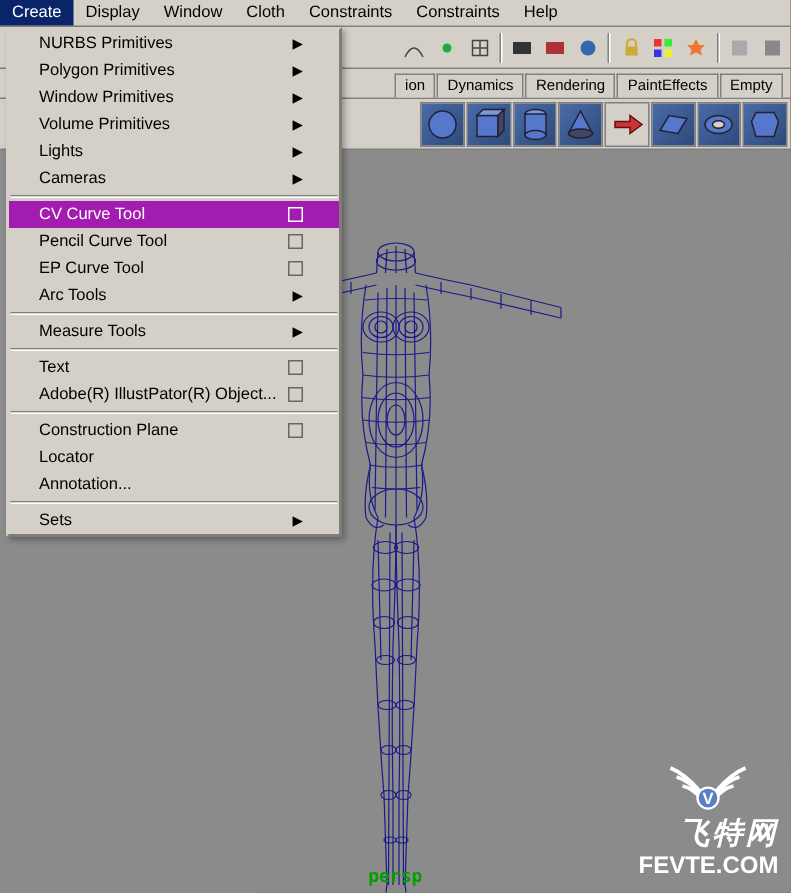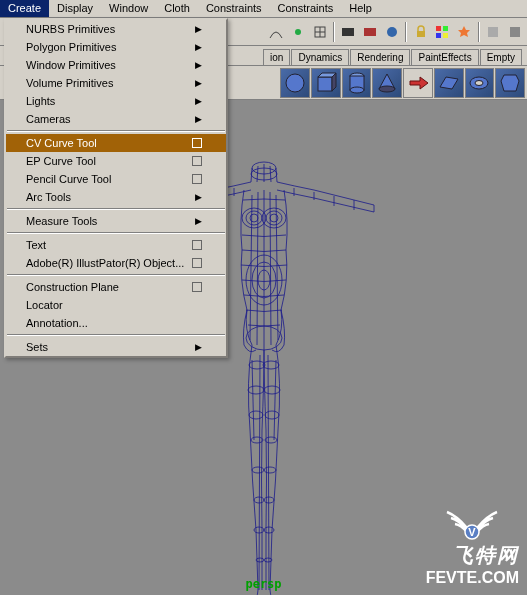--- a/index.html
+++ b/index.html
@@ -17,21 +17,21 @@
     .tab { padding: 2px 6px; border: 1px solid #808080; border-bottom: none; background: #d4d0c8; margin-right: 1px; cursor: pointer; font-size: 10px; }
     
     .shelf { background: #d4d0c8; height: 34px; display: flex; align-items: center; padding: 2px; border-bottom: 1px solid #808080; gap: 1px; }
     .shelf-btn { width: 30px; height: 30px; border: 1px solid #808080; display: flex; align-items: center; justify-content: center; cursor: pointer; background: linear-gradient(135deg, #4a6ba8, #2d4a7a); }
     
     .viewport { position: relative; flex: 1; background: #8b8b8b; height: 495px; }
     .viewport-label { position: absolute; bottom: 4px; left: 50%; transform: translateX(-50%); color: #00a000; font-weight: bold; font-size: 12px; font-family: monospace; text-align: center; }
     
     .dropdown { position: absolute; top: 18px; left: 4px; width: 224px; background: #d4d0c8; border: 2px outset #d4d0c8; box-shadow: 2px 2px 4px rgba(0,0,0,0.3); z-index: 100; }
     .dropdown-item { padding: 3px 24px 3px 20px; cursor: pointer; display: flex; justify-content: space-between; align-items: center; height: 18px; }
-    .dropdown-item.selected { background: #a16207; color: white; }
+    .dropdown-item.selected { background: #a21caf; color: white; }
     .dropdown-sep { height: 1px; border-top: 1px solid #808080; border-bottom: 1px solid #fff; margin: 2px 1px; }
     .submenu-arrow { font-size: 9px; }
     .option-box { width: 10px; height: 10px; border: 1px solid #666; }
     .dropdown-item.selected .option-box { border-color: #fff; }
     
     .watermark { position: absolute; bottom: 8px; right: 8px; color: white; text-align: right; }
     .watermark-wings { display: flex; justify-content: center; margin-bottom: 2px; }
     .watermark-text1 { font-size: 20px; font-weight: bold; letter-spacing: 2px; font-style: italic; }
     .watermark-text2 { font-size: 16px; font-weight: bold; }
     
@@ -309,28 +309,28 @@
   <div class="dropdown-item">
       <span>Cameras</span>
       <span class="submenu-arrow">▶</span>
     </div>
   <div class="dropdown-sep"></div>
   <div class="dropdown-item selected">
       <span>CV Curve Tool</span>
       <span class="option-box"></span>
     </div>
   <div class="dropdown-item">
+      <span>Pencil Curve Tool</span>
+      <span class="option-box"></span>
+    </div>
+  <div class="dropdown-item">
       <span>EP Curve Tool</span>
       <span class="option-box"></span>
     </div>
   <div class="dropdown-item">
-      <span>Pencil Curve Tool</span>
-      <span class="option-box"></span>
-    </div>
-  <div class="dropdown-item">
       <span>Arc Tools</span>
       <span class="submenu-arrow">▶</span>
     </div>
   <div class="dropdown-sep"></div>
   <div class="dropdown-item">
       <span>Measure Tools</span>
       <span class="submenu-arrow">▶</span>
     </div>
   <div class="dropdown-sep"></div>
   <div class="dropdown-item">

